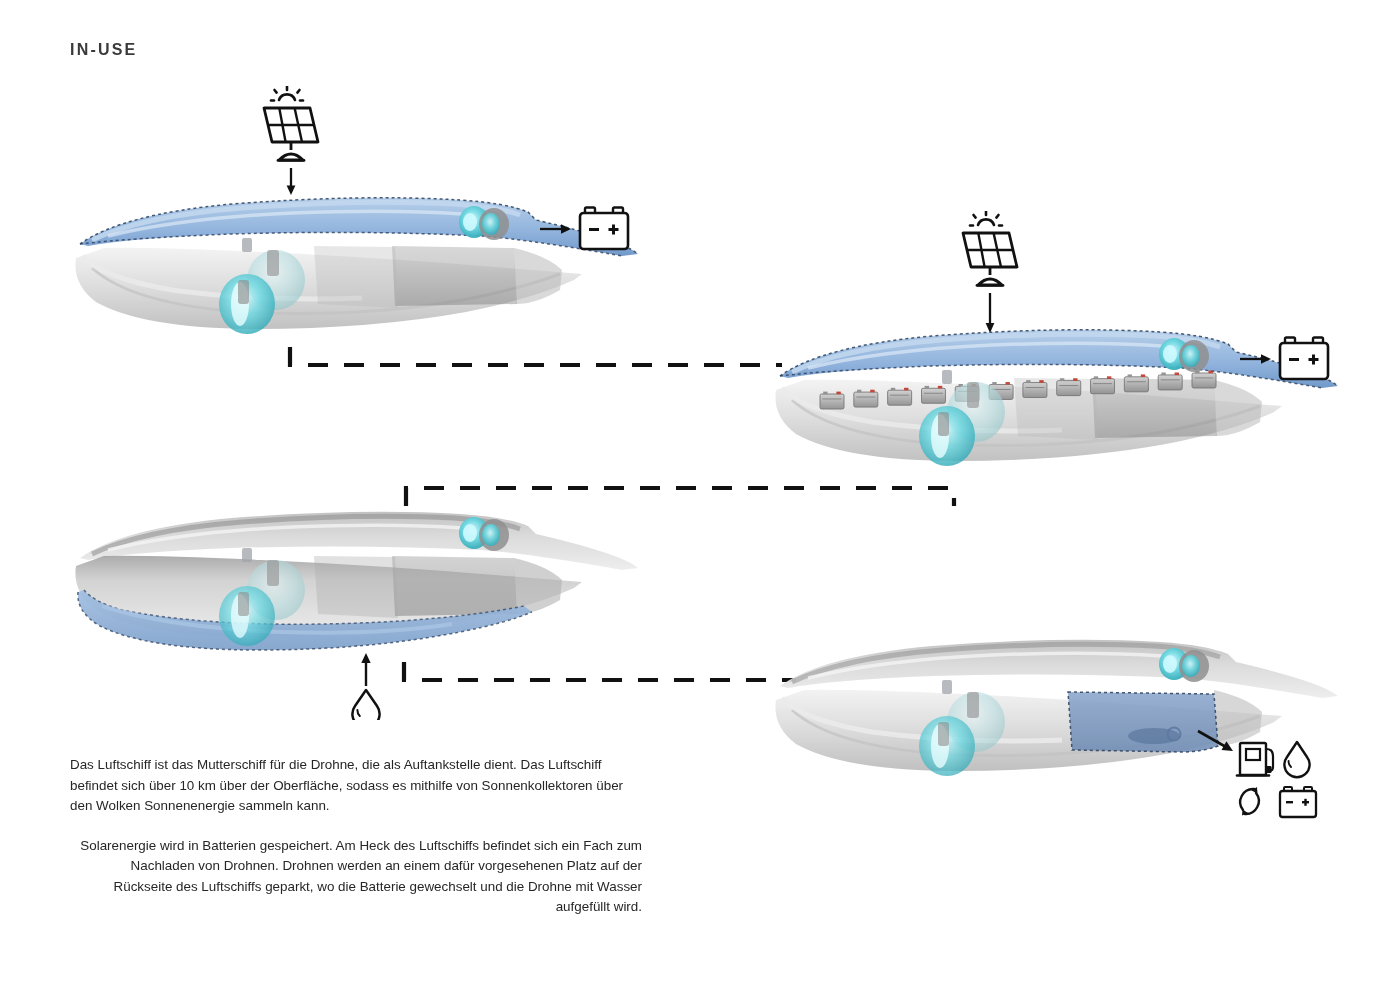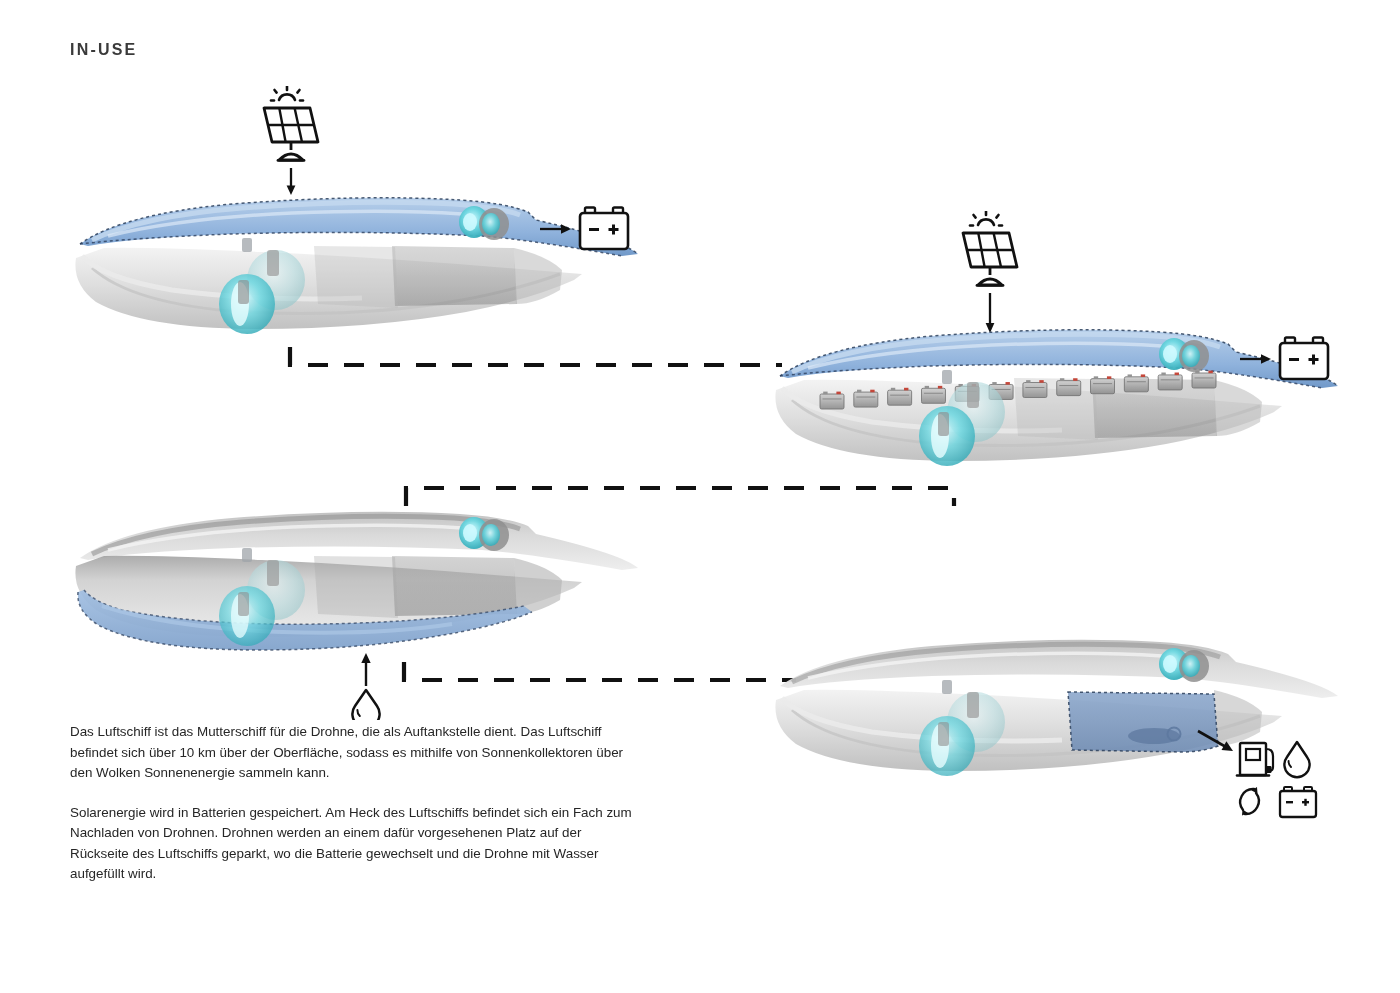--- a/index.html
+++ b/index.html
@@ -33,21 +33,21 @@
   
   .copy{
     position:absolute;left:70px;
     width:572px;
     font-size:13.4px;
     line-height:20.5px;
     color:#262626;
     font-family:"Liberation Sans", sans-serif;
   }
   .copy p{margin:0;}
-  .copy p + p{margin-top:19px;}
+  .copy p + p{margin-top:19px;text-align:right;}
 
   
   .dashline{position:absolute;}
 </style>
 </head>
 <body>
 
 <div class="page">
 
   <div class="section-title">IN-USE</div>
@@ -479,18 +479,18 @@
         <rect x="88" y="62" width="8" height="4.5" rx="1.1" fill="#fff" stroke="#111" stroke-width="2"></rect>
         <rect x="108" y="62" width="8" height="4.5" rx="1.1" fill="#fff" stroke="#111" stroke-width="2"></rect>
         <rect x="84" y="66" width="36" height="26" rx="2.6" fill="#fff" stroke="#111" stroke-width="2.3"></rect>
         <rect x="90" y="76" width="7" height="2.4" fill="#111"></rect>
         <rect x="106" y="76" width="7" height="2.4" fill="#111"></rect>
         <rect x="108.3" y="73.8" width="2.4" height="7" fill="#111"></rect>
       </g>
     </svg>
   </div>
 
-  <div class="copy" style="top:722px;">
+  <div class="copy" style="top:755px;">
     <p>Das Luftschiff ist das Mutterschiff für die Drohne, die als Auftankstelle dient. Das Luftschiff befindet sich über 10 km über der Oberfläche, sodass es mithilfe von Sonnenkollektoren über den Wolken Sonnenenergie sammeln kann.</p>
     <p>Solarenergie wird in Batterien gespeichert.  Am Heck des Luftschiffs befindet sich ein Fach zum Nachladen von Drohnen. Drohnen werden an einem dafür vorgesehenen Platz auf der Rückseite des Luftschiffs geparkt, wo die Batterie gewechselt und die Drohne mit Wasser aufgefüllt wird.</p>
   </div>
 
 </div>
 
 </body></html>

